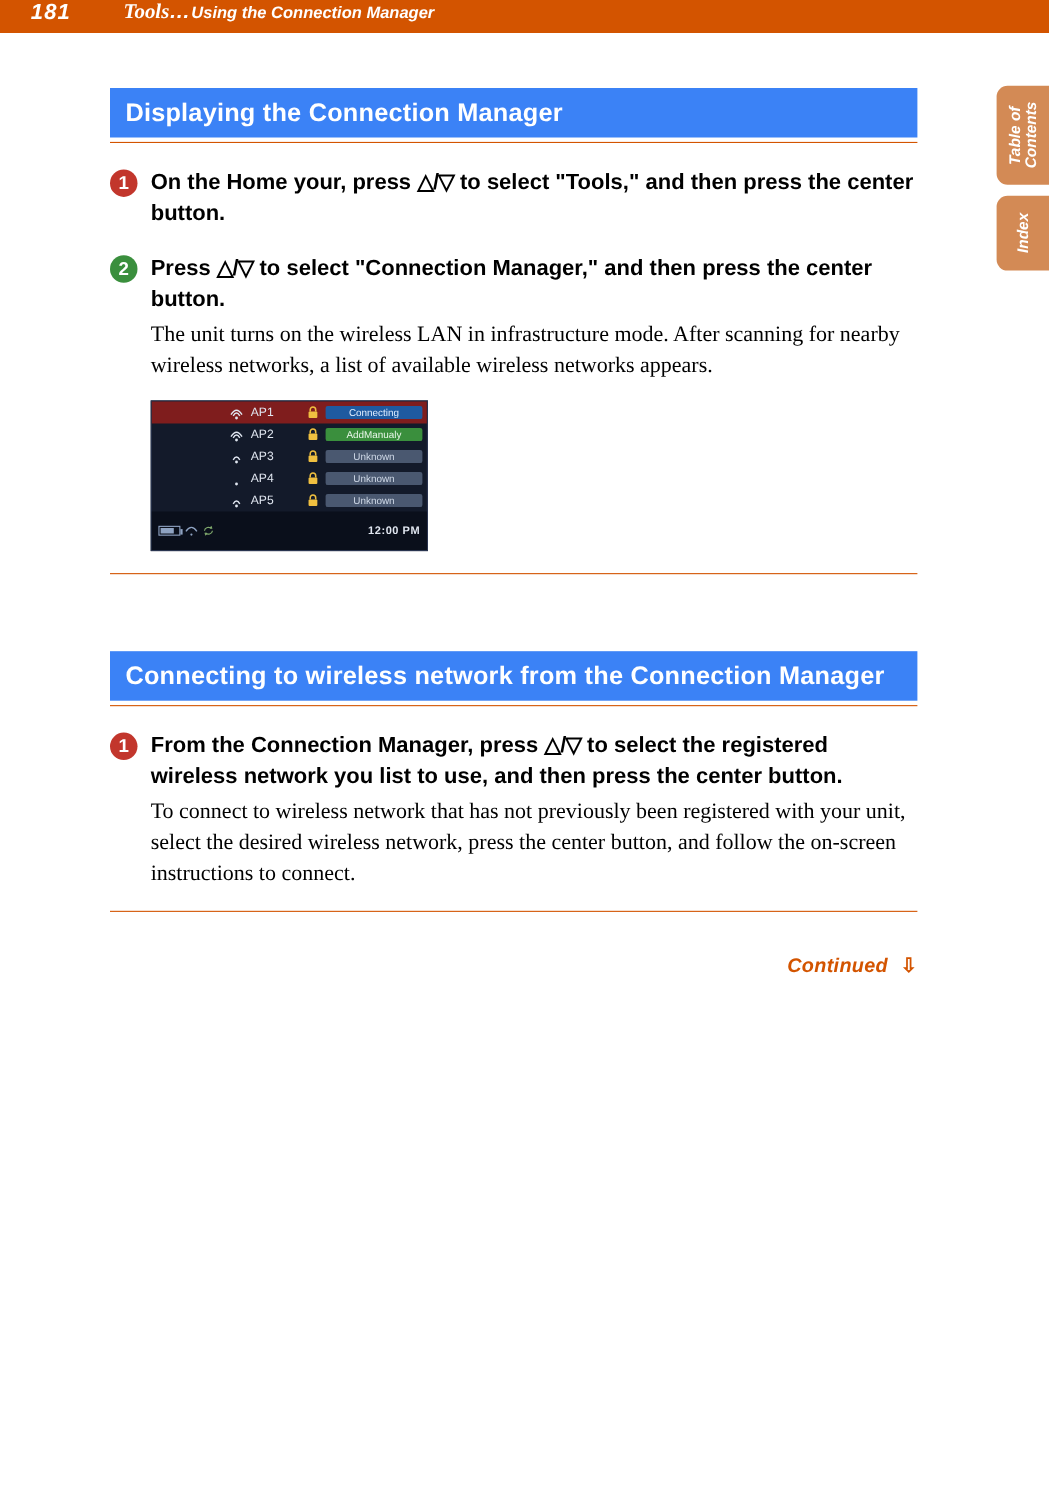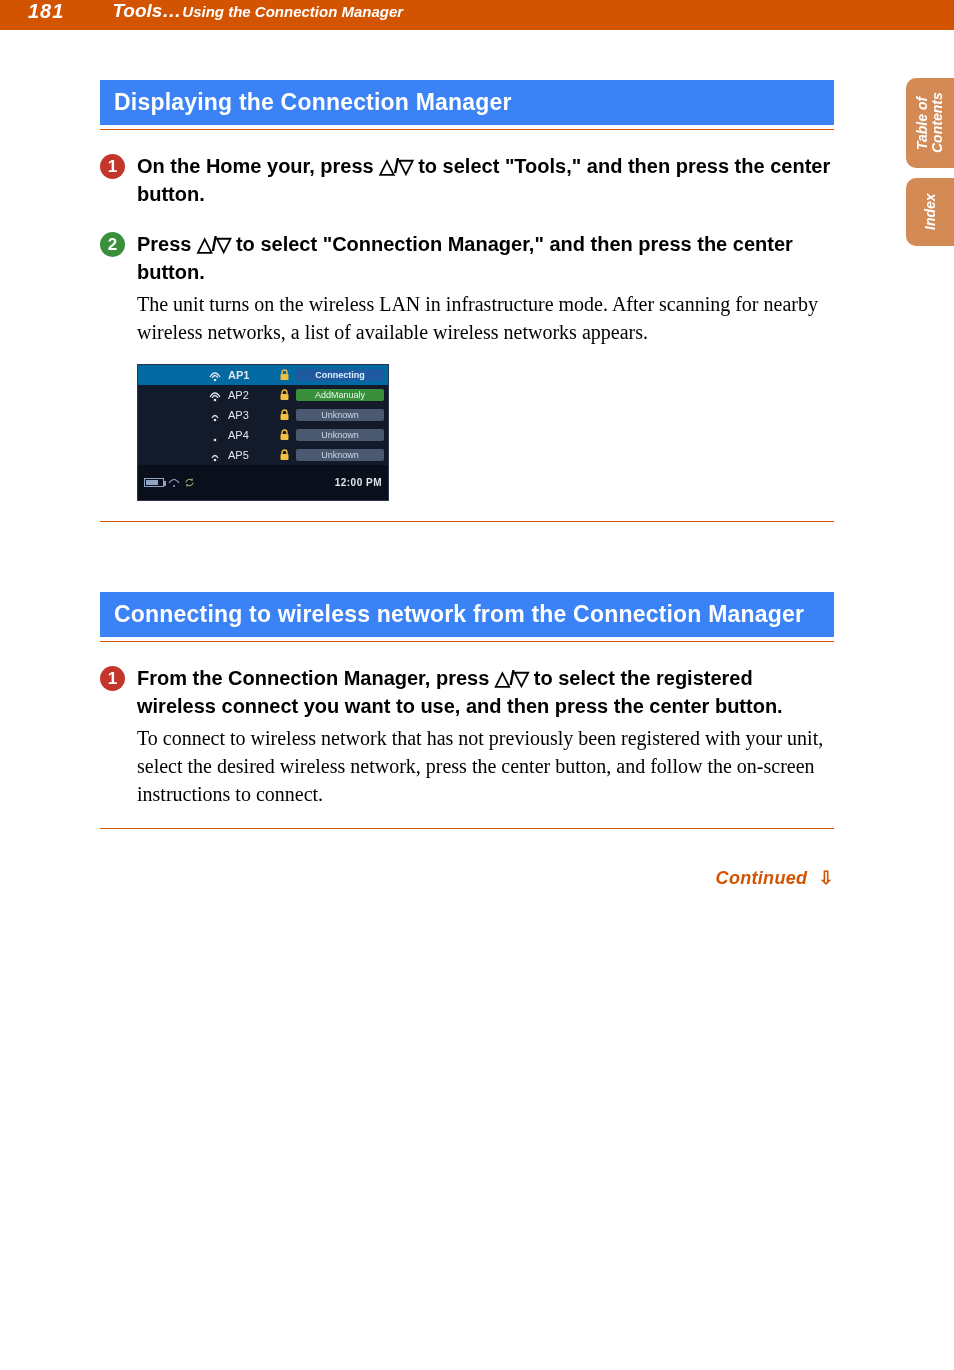--- a/index.html
+++ b/index.html
@@ -22,21 +22,21 @@
   }
   .pagenum {
     font-family: Arial, Helvetica, sans-serif;
     font-weight: bold;
     font-style: italic;
     font-size: 20px;
     margin-right: 28px;
     letter-spacing: 1px;
   }
   .crumb-main {
-    font-family: Liberation Sans, sans-serif;
+    font-family: Liberation Serif, serif;
     font-weight: bold;
     font-style: italic;
     font-size: 19px;
     color: #fff;
   }
   .crumb-dots {
     font-family: Arial, Helvetica, sans-serif;
     font-weight: bold;
     font-style: italic;
     font-size: 19px;
@@ -199,21 +199,21 @@
   }
   .addman .txt { font-size: 11px; color: #9fd3ff; }
   .ap-list { }
   .ap-row {
     display: flex;
     align-items: center;
     height: 20px;
     padding-left: 68px;
     font-size: 11px;
   }
-  .ap-row.first { background: #0369a1; font-weight: bold; }
+  .ap-row.first { background: #7f1d1d; }
   .sig { width: 18px; display: flex; align-items: center; justify-content: center; }
   .apname { color: #e0e6f0; width: 52px; padding-left: 4px; }
   .lock { width: 16px; color: #f0c040; display: flex; align-items: center; justify-content: center; }
   .stat {
     flex: 1;
     font-size: 9px;
     padding: 1px 4px;
     margin: 0 4px 0 4px;
     border-radius: 2px;
     text-align: center;
@@ -381,21 +381,21 @@
   <hr class="bottom-rule">
 
   <div class="gap-big"></div>
 
   <div class="section-heading">Connecting to wireless network from the Connection Manager</div>
   <hr class="section-rule">
 
   <div class="step">
     <div class="step-num">1</div>
     <div class="step-head">
-      <span>From the Connection Manager, press </span><span class="tri">△/▽</span><span> to select the registered wireless connect you want to use, and then press the center button.</span>
+      <span>From the Connection Manager, press </span><span class="tri">△/▽</span><span> to select the registered wireless network you list to use, and then press the center button.</span>
     </div>
   </div>
   <div class="step-body">To connect to wireless network that has not previously been registered with your unit, select the desired wireless network, press the center button, and follow the on-screen instructions to connect.</div>
 
   <hr class="bottom-rule">
 
   <div class="continued">
     <span>Continued</span>
     <span class="arrow">⇩</span>
   </div>

